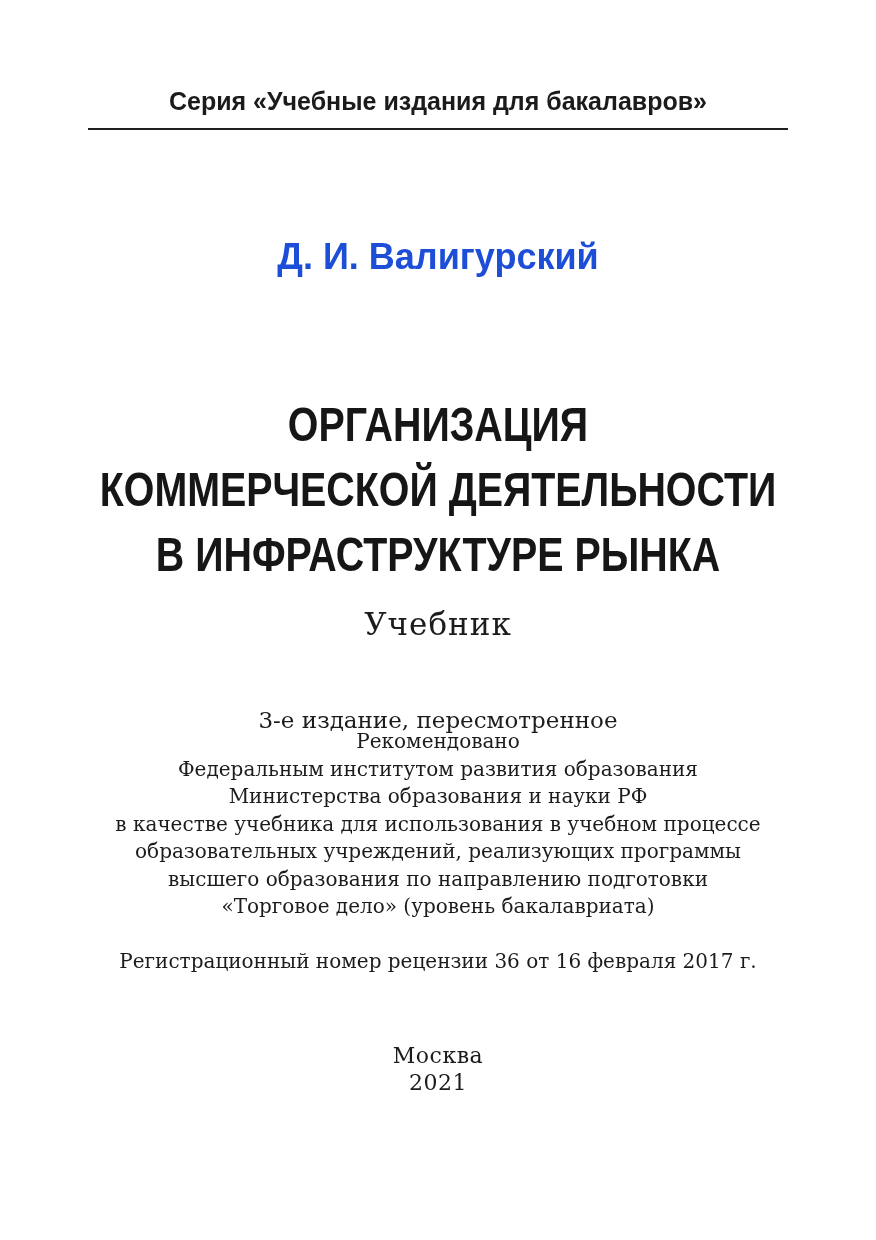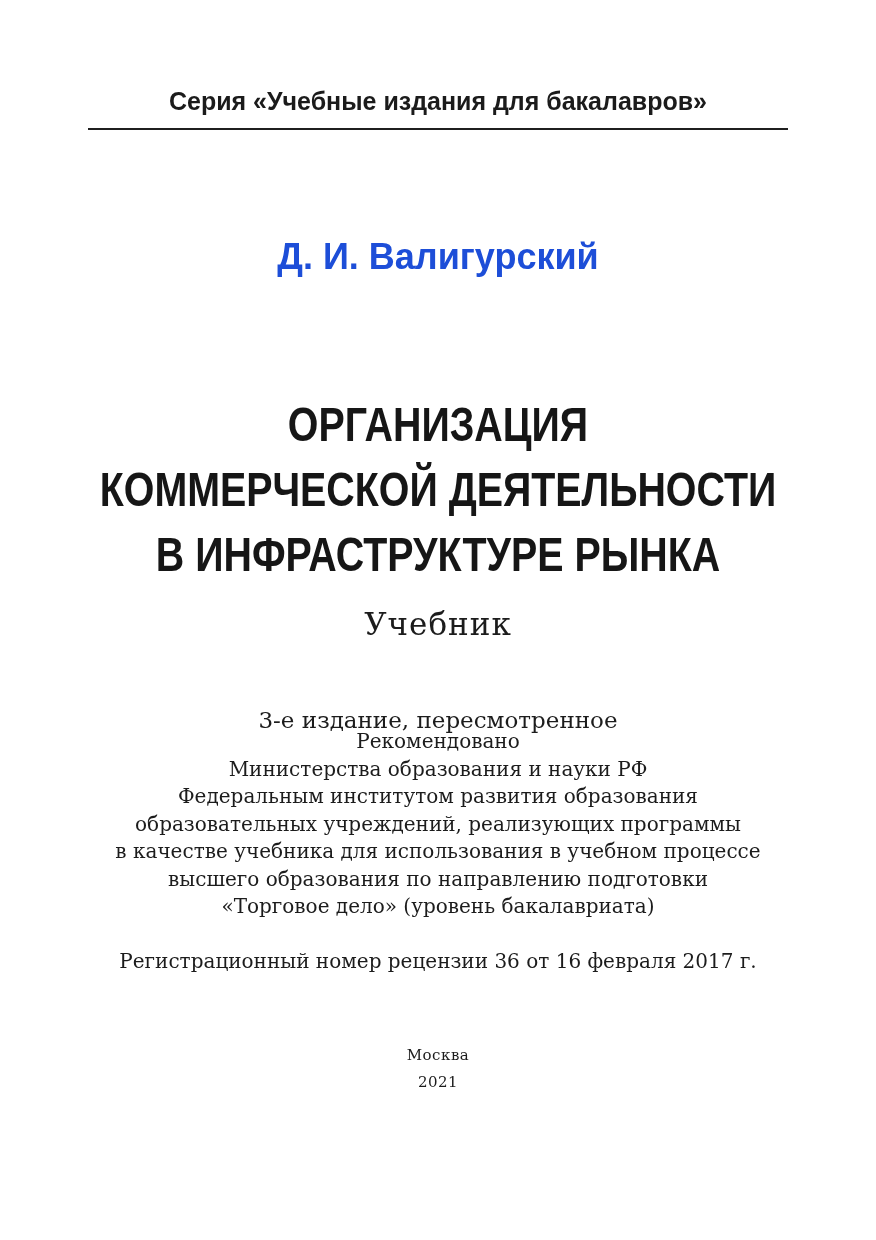--- a/index.html
+++ b/index.html
@@ -75,21 +75,21 @@
     font-size: 20px;
     line-height: 27.5px;
   }
   .registration {
     top: 948px;
     font-size: 20px;
     line-height: 1.3;
   }
   .imprint {
     top: 1042px;
-    font-size: 15px;
+    font-size: 22px;
     line-height: 27px;
     letter-spacing: 0.5px;
   }
 </style>
 </head>
 <body>
 
 <div class="page">
 
   <div class="centered series">Серия «Учебные издания для бакалавров»</div>
@@ -103,24 +103,24 @@
     <div>КОММЕРЧЕСКОЙ ДЕЯТЕЛЬНОСТИ</div>
     <div>В ИНФРАСТРУКТУРЕ РЫНКА</div>
   </div>
 
   <div class="centered subtitle">Учебник</div>
 
   <div class="centered edition">3-е издание, пересмотренное</div>
 
   <div class="centered approval">
     <div>Рекомендовано</div>
+    <div>Федеральным институтом развития образования</div>
     <div>Министерства образования и науки РФ</div>
-    <div>Федеральным институтом развития образования</div>
+    <div>в качестве учебника для использования в учебном процессе</div>
     <div>образовательных учреждений, реализующих программы</div>
-    <div>в качестве учебника для использования в учебном процессе</div>
     <div>высшего образования по направлению подготовки</div>
     <div>«Торговое дело» (уровень бакалавриата)</div>
   </div>
 
   <div class="centered registration">Регистрационный номер рецензии 36 от 16 февраля 2017 г.</div>
 
   <div class="centered imprint">
     <div>Москва</div>
     <div>2021</div>
   </div>

